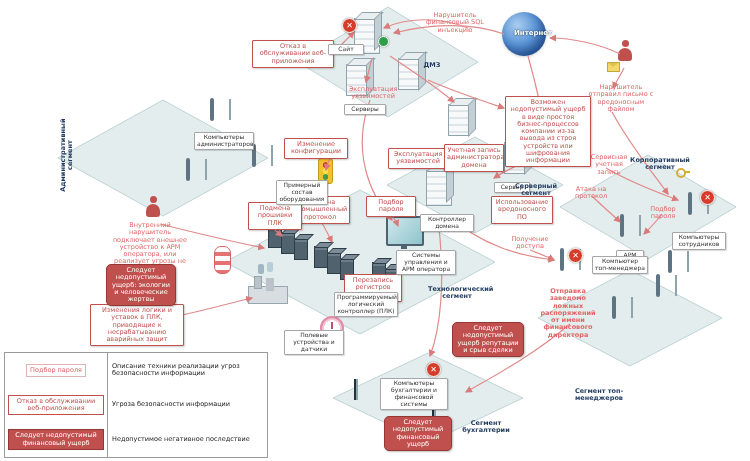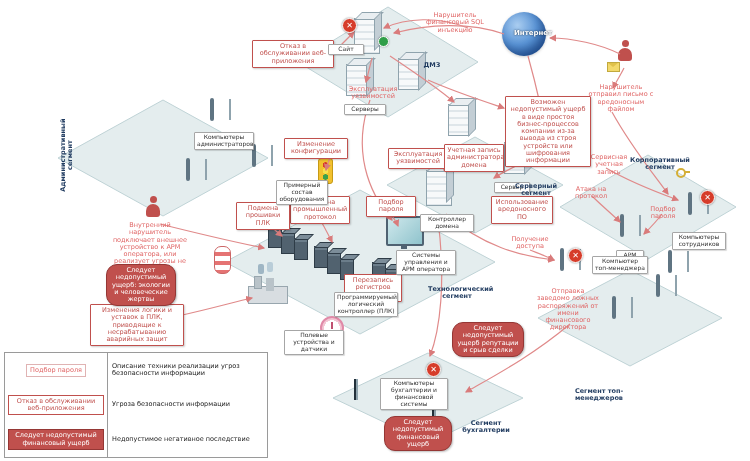--- a/index.html
+++ b/index.html
@@ -12,21 +12,21 @@
   
   .lbl{position:absolute;z-index:3;background:#fff;border:1px solid #a6a6a6;border-radius:1px;
        color:#333;font-size:6px;line-height:1.15;text-align:center;padding:1px 2px;
        box-shadow:1px 1px 1px rgba(0,0,0,.15);}
   .seg-lbl{position:absolute;z-index:3;color:#1f3a5f;font-weight:bold;font-size:6.5px;
        line-height:1.1;text-align:center;}
   .t-red{position:absolute;z-index:3;color:#e06666;font-size:6.5px;line-height:1.12;text-align:center;}
   .box-threat{position:absolute;z-index:3;background:#fff;border:1px solid #c0504d;border-radius:1px;
        color:#c0504d;font-size:6.5px;line-height:1.12;text-align:center;padding:2px;
        box-shadow:1px 1px 2px rgba(0,0,0,.2);}
-  .box-cons{position:absolute;z-index:3;background:#c0504d;border:1px solid #953735;border-radius:11px;
+  .box-cons{position:absolute;z-index:3;background:#c0504d;border:1px solid #953735;border-radius:5px;
        color:#fff;font-size:6.5px;line-height:1.12;text-align:center;padding:2px;
        box-shadow:1px 1px 2px rgba(0,0,0,.25);}
 
   
   .pc{position:absolute;width:26px;height:26px;z-index:1;}
   .pc .m{width:18px;height:13px;background:linear-gradient(135deg,#e8f0f2,#c6d6dc);
          border:2px solid #5f7482;border-radius:2px;margin-left:4px;}
   .pc .s{width:5px;height:2px;background:#5f7482;margin-left:12px;}
   .pc .k{width:18px;height:6px;background:#d5dde1;border:1px solid #8fa3ad;transform:skewX(-42deg);margin-left:3px;}
 
@@ -221,32 +221,32 @@
   </svg>
 
   <div class="t-red" style="left:415px;top:12px;width:80px;">Нарушитель финансовый SQL инъекцию</div>
   <div class="t-red" style="left:585px;top:84px;width:72px;">Нарушитель отправил письмо с вредоносным файлом</div>
   <div class="t-red" style="left:542px;top:148px;width:46px;">Получение доступа</div>
   <div class="t-red" style="left:586px;top:154px;width:46px;">Сервисная учетная запись</div>
   <div class="t-red" style="left:570px;top:186px;width:42px;">Атака на протокол</div>
   <div class="t-red" style="left:642px;top:206px;width:42px;">Подбор пароля</div>
   <div class="t-red" style="left:110px;top:222px;width:80px;">Внутренний нарушитель подключает внешнее устройство к АРМ оператора, или реализует угрозы не из своей сети</div>
   <div class="t-red" style="left:508px;top:236px;width:44px;">Получение доступа</div>
-  <div class="t-red" style="left:536px;top:288px;width:64px;">Отправка заведомо ложных распоряжений от имени финансового директора</div>
+  <div class="t-red" style="left:536px;top:288px;width:64px;font-weight:bold;">Отправка заведомо ложных распоряжений от имени финансового директора</div>
   <div class="t-red" style="left:348px;top:86px;width:50px;">Эксплуатация уязвимостей</div>
 
   <div class="box-threat" style="left:252px;top:40px;width:76px;">Отказ в обслуживании веб-приложения</div>
   <div class="box-threat" style="left:505px;top:96px;width:80px;">Возможен недопустимый ущерб в виде простоя бизнес-процессов компании из-за вывода из строя устройств или шифрования информации</div>
   <div class="box-threat" style="left:284px;top:138px;width:58px;">Изменение конфигурации</div>
   <div class="box-threat" style="left:388px;top:148px;width:54px;">Эксплуатация уязвимостей</div>
   <div class="box-threat" style="left:444px;top:144px;width:54px;">Учетная запись администратора домена</div>
   <div class="box-threat" style="left:491px;top:196px;width:56px;">Использование вредоносного ПО</div>
   <div class="box-threat" style="left:366px;top:196px;width:44px;">Подбор пароля</div>
   <div class="box-threat" style="left:290px;top:196px;width:54px;">Атака на промышленный протокол</div>
-  <div class="box-threat" style="left:236px;top:202px;width:48px;">Подмена прошивки ПЛК</div>
+  <div class="box-threat" style="left:248px;top:202px;width:48px;">Подмена прошивки ПЛК</div>
   <div class="box-threat" style="left:90px;top:304px;width:88px;">Изменения логики и уставок в ПЛК, приводящие к несрабатыванию аварийных защит</div>
   <div class="box-threat" style="left:344px;top:274px;width:52px;">Перезапись регистров памяти ПЛК</div>
 
   <div class="box-cons" style="left:106px;top:264px;width:64px;">Следует недопустимый ущерб: экологии и человеческие жертвы</div>
   <div class="box-cons" style="left:452px;top:322px;width:66px;">Следует недопустимый ущерб репутации и срыв сделки</div>
   <div class="box-cons" style="left:384px;top:416px;width:62px;">Следует недопустимый финансовый ущерб</div>
 
   <div class="lbl" style="left:328px;top:44px;width:30px;">Сайт</div>
   <div class="lbl" style="left:344px;top:104px;width:36px;">Серверы</div>
   <div class="lbl" style="left:194px;top:132px;width:54px;">Компьютеры администраторов</div>

